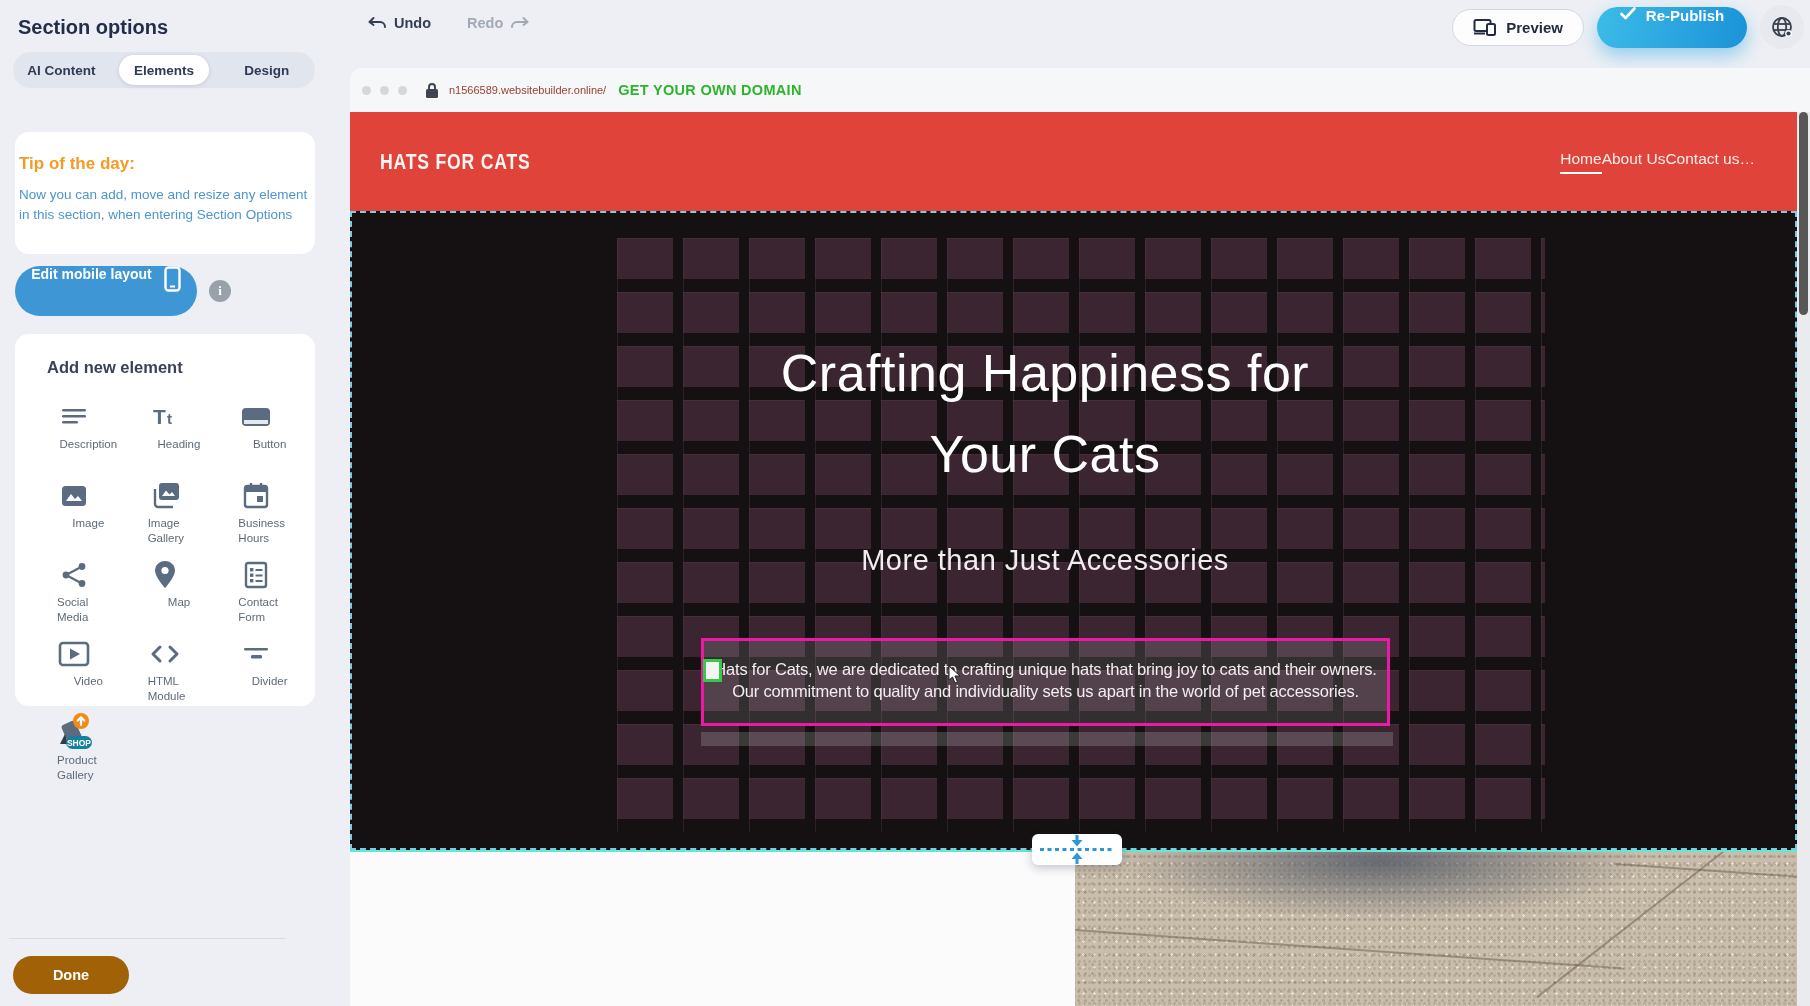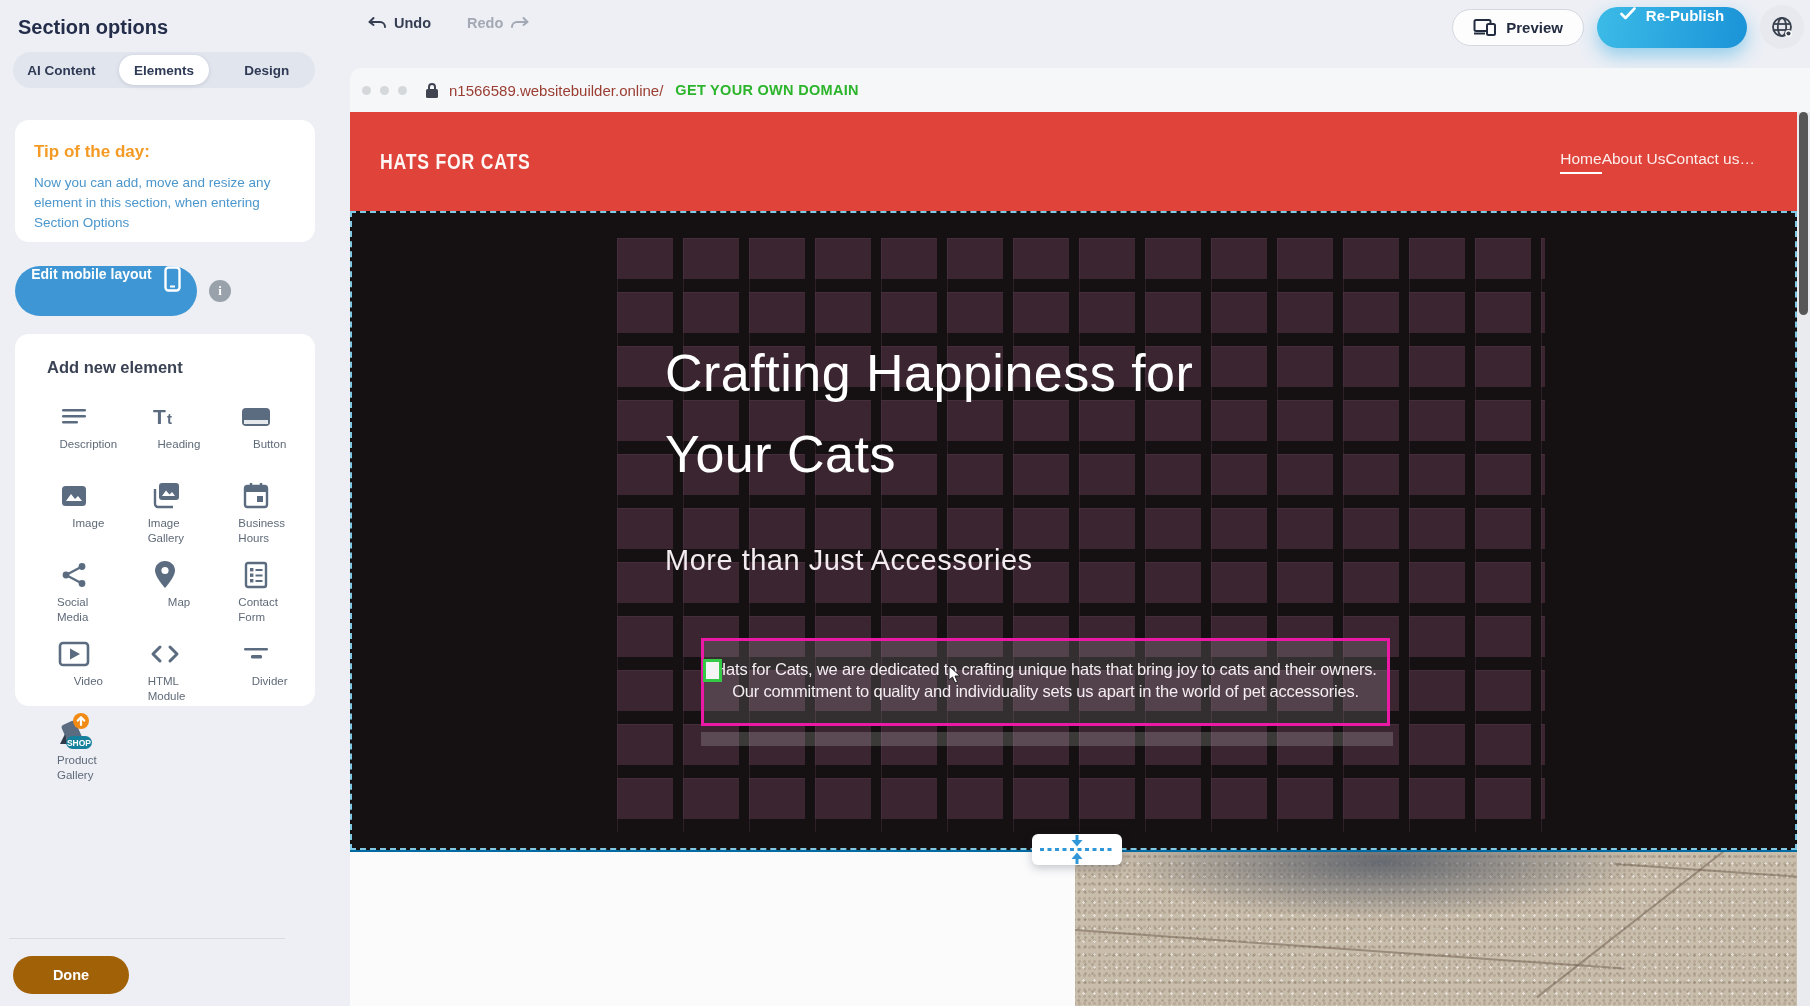--- a/index.html
+++ b/index.html
@@ -15,21 +15,21 @@
   .topbar-right { position:absolute; right:6px; top:5px; display:flex; align-items:center; gap:13px; }
   .preview-btn { display:flex; align-items:center; gap:9px; height:37px; padding:0 20px; border:1.5px solid #d3d8df; border-radius:20px; background:#fdfdfe; font-size:15px; font-weight:bold; color:#222b40; cursor:pointer; }
   .republish-btn { display:flex; align-items:flex-start; justify-content:center; gap:10px; height:41px; width:150px; border-radius:22px; background:linear-gradient(100deg,#3cbbe7 0%,#1b93d8 100%); box-shadow:0 8px 18px rgba(41,166,224,.45); color:#fff; font-size:15px; font-weight:bold; cursor:pointer; }
   .globe-btn { width:44px; height:44px; border-radius:50%; background:#e7e9ee; display:flex; align-items:center; justify-content:center; cursor:pointer; }
 
   
   .tabs { position:absolute; left:13px; top:52px; width:302px; height:36px; background:#e1e5ee; border-radius:19px; display:flex; padding:3px;gap:12px; }
   .tab { flex:1; display:flex; align-items:center; justify-content:center; font-size:13.5px; font-weight:bold; color:#2f3a55; border-radius:16px; cursor:pointer; }
   .tab.active { background:#fff; box-shadow:0 1px 4px rgba(40,50,80,.15); }
 
-  .tip-card { position:absolute; left:15px; top:120px; width:300px; height:122px; background:#fff; border-radius:14px; padding:22px 19px; }
+  .tip-card { position:absolute; left:15px; top:132px; width:300px; height:122px; background:#fff; border-radius:14px; padding:22px 4px; }
   .tip-title { color:#f59b25; font-size:17px; font-weight:bold; margin-bottom:11px; }
   .tip-body { color:#4b96cc; font-size:13.5px; line-height:20px; }
 
   .edit-mobile-btn { position:absolute; left:15px; top:266px; width:182px; height:50px; border-radius:26px; background:#3e97d4; color:#fff; font-size:14px; font-weight:bold; display:flex; justify-content:center; gap:12px; cursor:pointer; }
   .info-btn { position:absolute; left:209px; top:280px; width:22px; height:22px; border-radius:50%; background:#99a1ab; color:#fff; font-size:13px; font-weight:bold; display:flex; align-items:center; justify-content:center; font-family:"Liberation Serif",serif; cursor:pointer; }
 
   .elements-card { position:absolute; left:15px; top:334px; width:300px; height:372px; background:#fff; border-radius:14px; padding:24px 14px 0 14px; }
   .elements-title { color:#3a4254; font-size:16.5px; font-weight:bold; margin-left:18px; margin-bottom:20px; }
   .el-grid { display:grid; grid-template-columns:1fr 1fr 1fr; grid-auto-rows:79px; }
   .el-item { display:flex; flex-direction:column; align-items:center; cursor:pointer; }
@@ -37,40 +37,40 @@
   .el-label { font-size:11.5px; line-height:15px; color:#5f6a78; text-align:left; max-width:80px;margin-left:28px; }
 
   .sidebar-divider { position:absolute; left:9px; top:938px; width:276px; height:1px; background:#d7dbe2; }
   .done-btn { position:absolute; left:13px; top:956px; width:116px; height:38px; border-radius:20px; background:#a16207; color:#fff; font-size:14.5px; font-weight:bold; display:flex; align-items:center; justify-content:center; cursor:pointer; }
 
   
   .browser-chrome { position:absolute; left:350px; top:68px; width:1460px; height:44px; background:#f6f7f8; border-radius:12px 0 0 0; display:flex; align-items:center; box-shadow:0 1px 0 rgba(0,0,0,.04); }
   .traffic-dots { display:flex; gap:9px; margin-left:12px; }
   .traffic-dots span { width:9px; height:9px; border-radius:50%; background:#d5d8db; }
   .lock-icon { margin-left:18px; }
-  .url-text { margin-left:10px; font-size:15px; color:#9a3d33; }
+  .url-text { margin-left:10px; font-size:11px; color:#9a3d33; }
   .domain-cta { margin-left:12px; font-size:14.5px; font-weight:bold; color:#2cb52c; letter-spacing:.3px; cursor:pointer; }
 
   
-  .site { position:absolute; left:350px; top:112px; width:1447px; height:894px; background:#0369a1; overflow:hidden; }
+  .site { position:absolute; left:350px; top:112px; width:1447px; height:894px; background:#5eead4; overflow:hidden; }
 
   .site-header { position:absolute; left:0; top:0; width:100%; height:99px; background:#e0433a; display:flex; align-items:center; }
   .site-logo { margin-left:30px; color:#fdf6f4; font-size:22px; font-weight:bold; letter-spacing:1px; transform:scaleX(.8); transform-origin:left center; white-space:nowrap; }
   .site-nav { position:absolute; right:42px; top:0; height:99px; display:flex; align-items:center; }
   .nav-item { color:#fceeec; font-size:15.5px; cursor:pointer; padding-bottom:4px; border-bottom:2px solid transparent; }
   .nav-item.active { border-bottom-color:#ffffff; }
 
   .hero { position:absolute; left:0; top:99px; width:1447px; height:639px; background:#151112; border:2px dashed #7fc9e5; }
   .tile-grid { position:absolute; left:265px; top:25px; width:928px; height:594px;
     background-color:#3a2531;
     background-image:
       linear-gradient(90deg, rgba(90,60,78,.35) 0 1px, transparent 1px 56px, #151112 56px 66px),
       linear-gradient(180deg, rgba(90,60,78,.35) 0 1px, transparent 1px 41px, #151112 41px 54px);
     background-size:66px 100%, 100% 54px; }
-  .hero-center { position:absolute; left:313px; width:760px; text-align:left; color:#fff; }
+  .hero-center { position:absolute; left:313px; width:760px; text-align:center; color:#fff; }
   .hero-h1 { top:120px; font-size:52px; font-weight:500; line-height:81px; letter-spacing:.5px; }
   .hero-sub { top:331px; font-size:29px; font-weight:400; color:#f3ebef; letter-spacing:.5px; }
 
   .para-box { position:absolute; left:349px; top:425px; width:689px; height:88px; border:3px solid #ec18a6; background:rgba(255,255,255,.13); display:flex; flex-direction:column; align-items:center; justify-content:flex-start; padding-top:17px; }
   .para-line { white-space:nowrap; color:#f4edf1; font-size:16.5px; line-height:22px; letter-spacing:-.2px; }
   .green-handle { position:absolute; left:-1px; top:18px; width:19px; height:23px; background:#f4f4f4; border:3px solid #35c948; }
   .ghost-band { position:absolute; left:349px; top:519px; width:692px; height:14px; background:rgba(255,255,255,.17); }
   .cursor-icon { position:absolute; left:596px; top:452px; }
 
   .section-bottom { position:absolute; left:0; top:740px; width:1447px; height:154px; background:#fbfbfc; }

